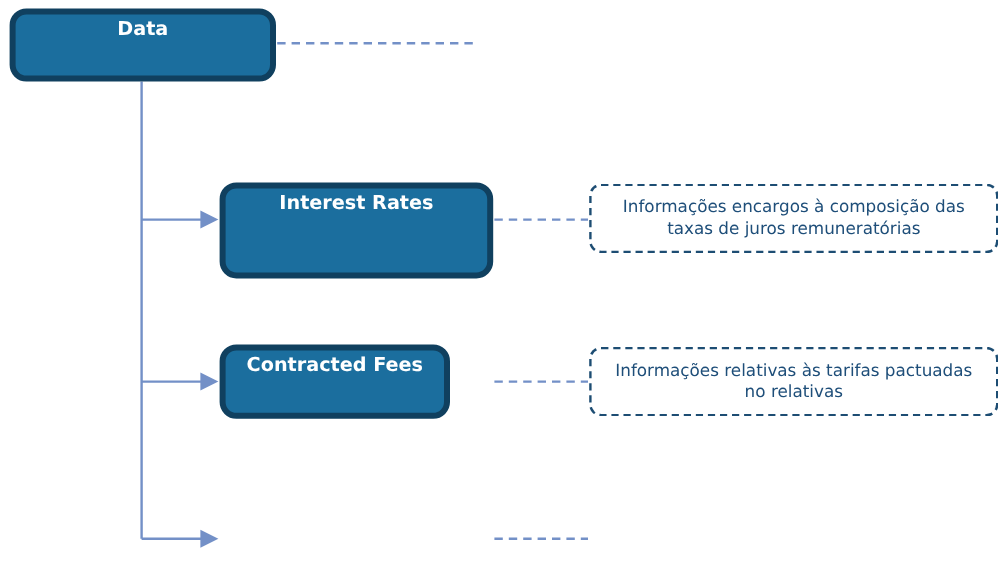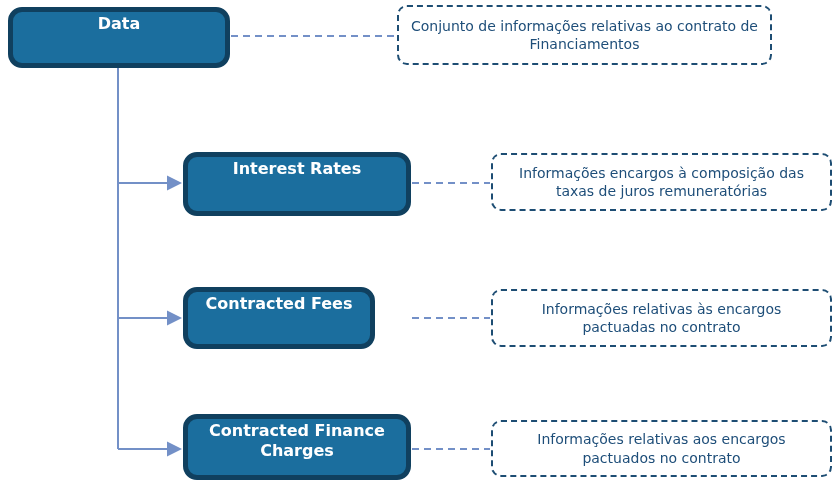--- a/index.html
+++ b/index.html
@@ -45,21 +45,21 @@
     color:var(--note-text);
     display:flex;align-items:center;justify-content:center;
     text-align:center;
     font-size:14px;
     line-height:1.3;
     padding:4px 10px;
   }
   
   #node-data{left:8px;top:7px;width:222px;height:61px;}
   #note-data{left:397px;top:5px;width:375px;height:60px;}
-  #node-interest-rates{left:183px;top:152px;width:228px;height:64px;}
+  #node-interest-rates{left:183px;top:152px;width:228px;height:80px;}
   #note-interest-rates{left:491px;top:153px;width:341px;height:58px;}
   #node-contracted-fees{left:183px;top:287px;width:192px;height:62px;}
   #note-contracted-fees{left:491px;top:289px;width:341px;height:58px;}
   #node-finance-charges{left:183px;top:414px;width:228px;height:66px;}
   #note-finance-charges{left:491px;top:420px;width:341px;height:57px;}
 </style>
 </head>
 <body>
 
 <div id="canvas">
@@ -78,38 +78,29 @@
 
     <path class="wire-dashed" d="M231 36 L396 36"></path>
     <path class="wire-dashed" d="M412 183 L490 183"></path>
     <path class="wire-dashed" d="M412 318 L490 318"></path>
     <path class="wire-dashed" d="M412 449 L490 449"></path>
   </svg>
 
   <div class="node" id="node-data">
     <span>Data</span>
   </div>
-  <div class="note" id="note-data">
-    <span>Conjunto de informações relativas ao contrato de Financiamentos</span>
-  </div>
 
   <div class="node" id="node-interest-rates">
     <span>Interest Rates</span>
   </div>
   <div class="note" id="note-interest-rates">
     <span>Informações encargos à composição das taxas de juros remuneratórias</span>
   </div>
 
   <div class="node" id="node-contracted-fees">
     <span>Contracted Fees</span>
   </div>
   <div class="note" id="note-contracted-fees">
-    <span>Informações relativas às encargos pactuadas no contrato</span>
+    <span>Informações relativas às tarifas pactuadas no relativas</span>
   </div>
 
-  <div class="node" id="node-finance-charges">
-    <span>Contracted Finance Charges</span>
-  </div>
-  <div class="note" id="note-finance-charges">
-    <span>Informações relativas aos encargos pactuados no contrato</span>
-  </div>
 
 </div>
 
 </body></html>

